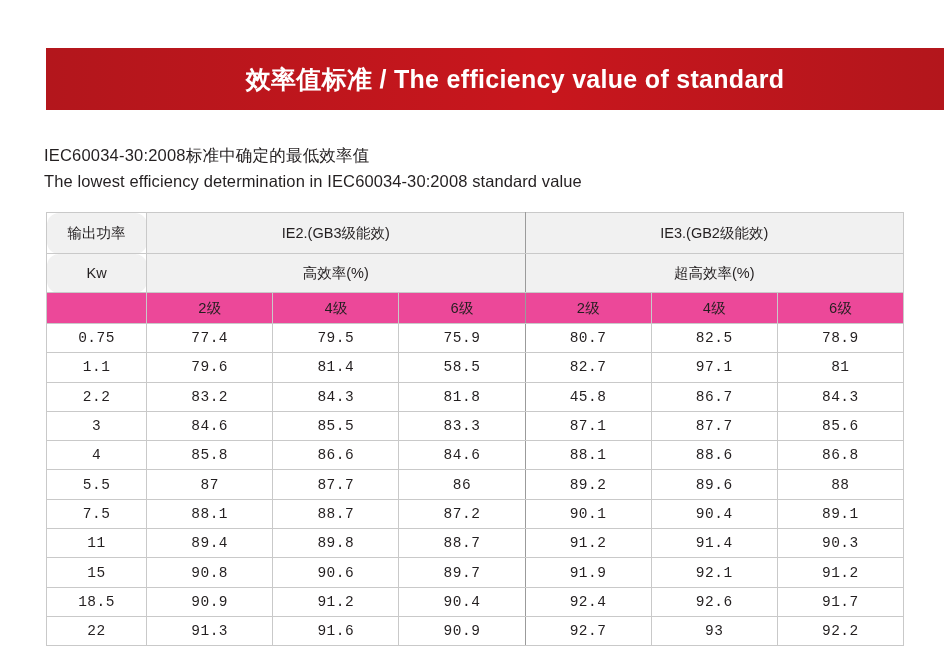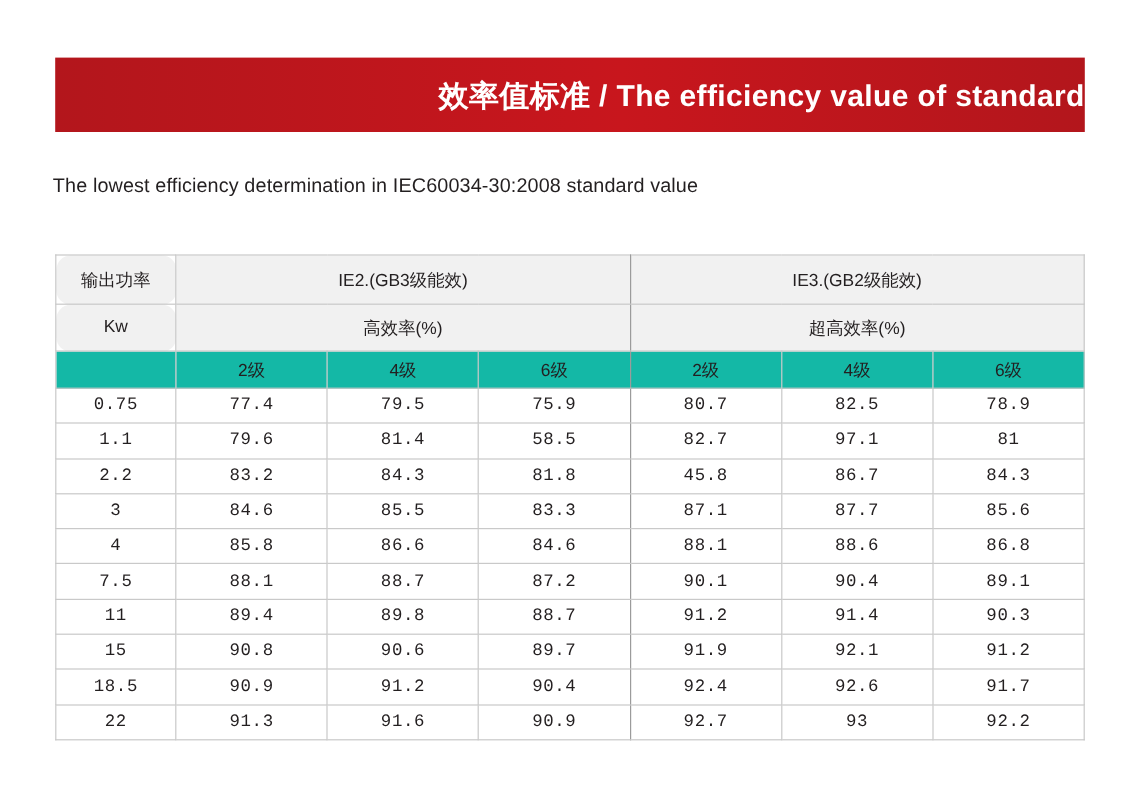--- a/index.html
+++ b/index.html
@@ -22,21 +22,22 @@
   
   .banner {
     position: absolute;
     left: 46px;
     top: 48px;
     width: 858px;
     height: 62px;
     background: linear-gradient(to right, #b3161c 0%, #c8161d 55%, #b3161c 100%);
     display: flex;
     align-items: center;
-    justify-content: flex-end;
+    justify-content: center;
+    padding-left: 40px;
   }
   .banner-title {
     color: #ffffff;
     font-size: 25px;
     font-weight: bold;
     letter-spacing: 0.3px;
     white-space: nowrap;
   }
   
   .intro {
@@ -72,21 +73,21 @@
   table.eff td, table.eff th {
     border: 1px solid #c9c9c9;
     text-align: center;
     font-weight: normal;
     color: #231f20;
     font-size: 14.5px;
     padding: 0;
   }
   .h-row1 td { height: 40px; background: #f1f1f1; }
   .h-row2 td { height: 38px; background: #f1f1f1; }
-  .h-row3 td { height: 30px; background: #14b8a6; font-size: 14.5px; }
+  .h-row3 td { height: 30px; background: #ec4899; font-size: 14.5px; font-family: Liberation Mono, monospace; }
   .h-power {
     background: #f1f1f1 !important;
     font-size: 15px;
     border-radius: 12px;
   }
   .h-group {
     font-size: 15px;
     margin-top: 12px;
   }
   .h-sub {
@@ -105,20 +106,21 @@
 </head>
 <body>
 
 <div class="page">
 
   <div class="banner">
     <div class="banner-title">效率值标准 / The efficiency value of standard</div>
   </div>
 
   <div class="intro">
+    <div class="intro-line cn">IEC60034-30:2008标准中确定的最低效率值</div>
     <div class="intro-line en">The lowest efficiency determination in IEC60034-30:2008 standard value</div>
   </div>
 
   <div class="table-wrap">
     <table class="eff">
       <colgroup>
         <col class="col-power">
         <col class="col-val">
           <col class="col-val">
           <col class="col-val">
@@ -186,20 +188,29 @@
         <tr class="data-row">
           <td>4</td>
           <td>85.8</td>
           <td>86.6</td>
           <td class="thick-right">84.6</td>
           <td>88.1</td>
           <td>88.6</td>
           <td>86.8</td>
         </tr>
         <tr class="data-row">
+          <td>5.5</td>
+          <td>87</td>
+          <td>87.7</td>
+          <td class="thick-right">86</td>
+          <td>89.2</td>
+          <td>89.6</td>
+          <td>88</td>
+        </tr>
+        <tr class="data-row">
           <td>7.5</td>
           <td>88.1</td>
           <td>88.7</td>
           <td class="thick-right">87.2</td>
           <td>90.1</td>
           <td>90.4</td>
           <td>89.1</td>
         </tr>
         <tr class="data-row">
           <td>11</td>

